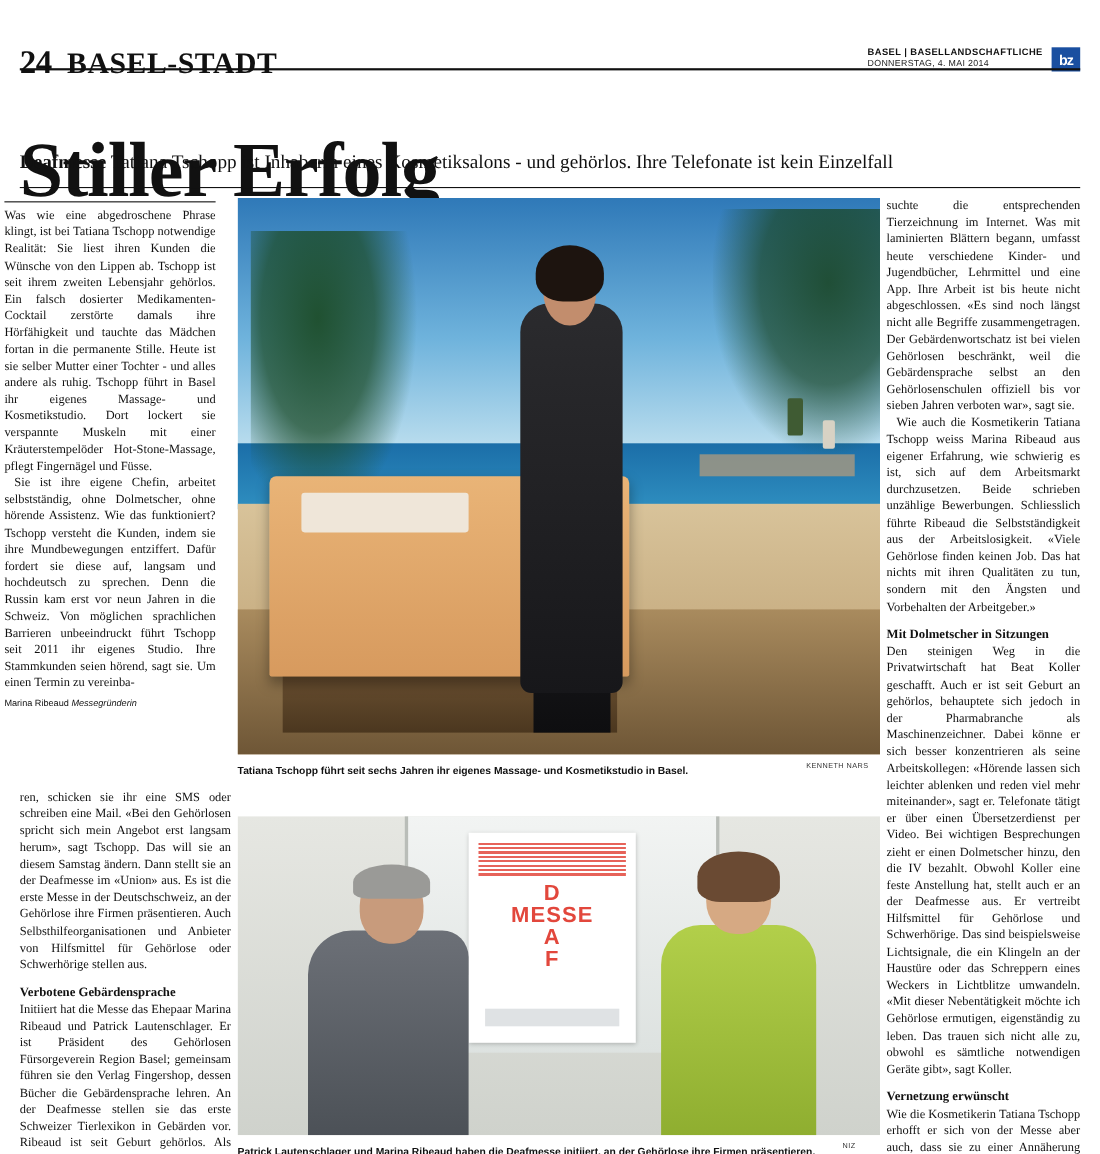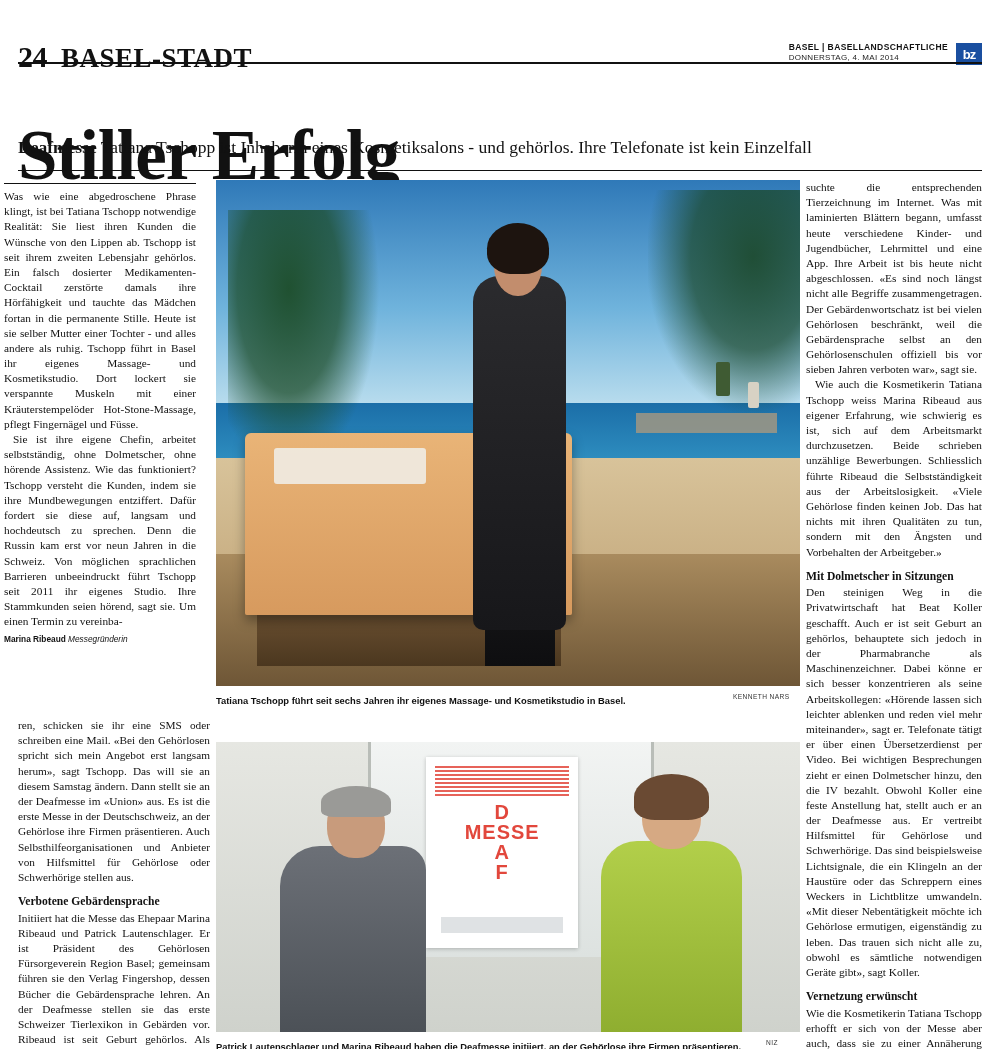--- a/index.html
+++ b/index.html
@@ -176,21 +176,21 @@
     margin-top: 9px;
     text-indent: 0;
     text-align: left;
   }
   .pullquote-attrib {
     margin-top: 5px;
     font-family: "Liberation Sans", sans-serif;
     font-size: 8.3px;
     text-align: left;
   }
-  .pullquote-attrib b { font-weight: bold; }
+  .pullquote-attrib b { font-weight: normal; }
   .pullquote-attrib i { font-style: italic; font-weight: normal; text-align: right; }
 
   
   #col1b {
     left: 18px;
     top: 718px;
     width: 192px;
   }
   .subhead {
     font-family: "Liberation Serif", serif;

